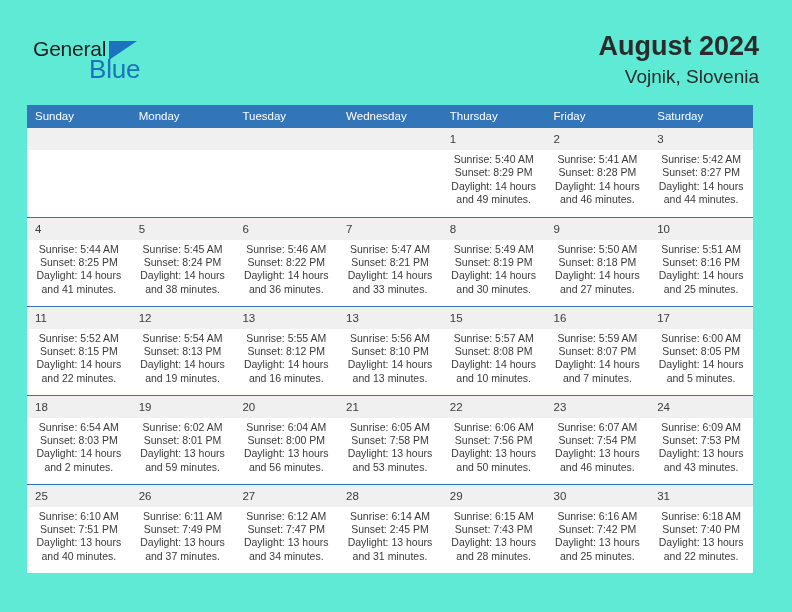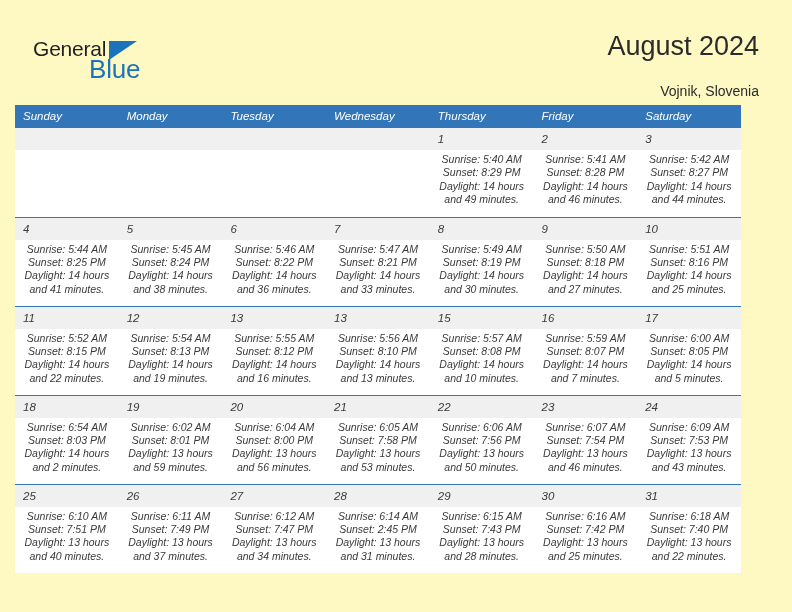--- a/index.html
+++ b/index.html
@@ -6,21 +6,21 @@
   html, body {
     width: 792px;
     height: 612px;
     background: #ffffff;
     font-family: "Liberation Sans", sans-serif;
   }
   .page {
     position: relative;
     width: 792px;
     height: 612px;
-    background: #fef9c3;
+    background: #5eead4;
     overflow: hidden;
   }
 
   
   .masthead {
     position: absolute;
     left: 0; top: 0;
     width: 792px;
     height: 100px;
   }
@@ -59,40 +59,39 @@
   .title-block {
     position: absolute;
     right: 33px;
     top: 30px;
     text-align: right;
   }
   .cal-title {
     font-size: 27px;
     color: #2b2b2b;
     line-height: 33px;
-    font-weight: normal;
+    font-weight: bold;
     white-space: nowrap;
   }
   .cal-subtitle {
-    font-size: 14px;
+    font-size: 19px;
     color: #2b2b2b;
     line-height: 20px;
-    margin-top: 18px;
+    margin-top: 4px;
     white-space: nowrap;
   }
 
   
   .calendar {
     position: absolute;
-    left: 15px;
+    left: 27px;
     top: 105px;
     width: 726px;
     border-collapse: collapse;
     table-layout: fixed;
-    font-style: italic;
   }
   .calendar th {
     background: #3275b8;
     color: #ffffff;
     font-size: 11.5px;
     font-weight: normal;
     text-align: left;
     padding: 5px 0 6px 8px;
     height: 21px;
     border: none;

